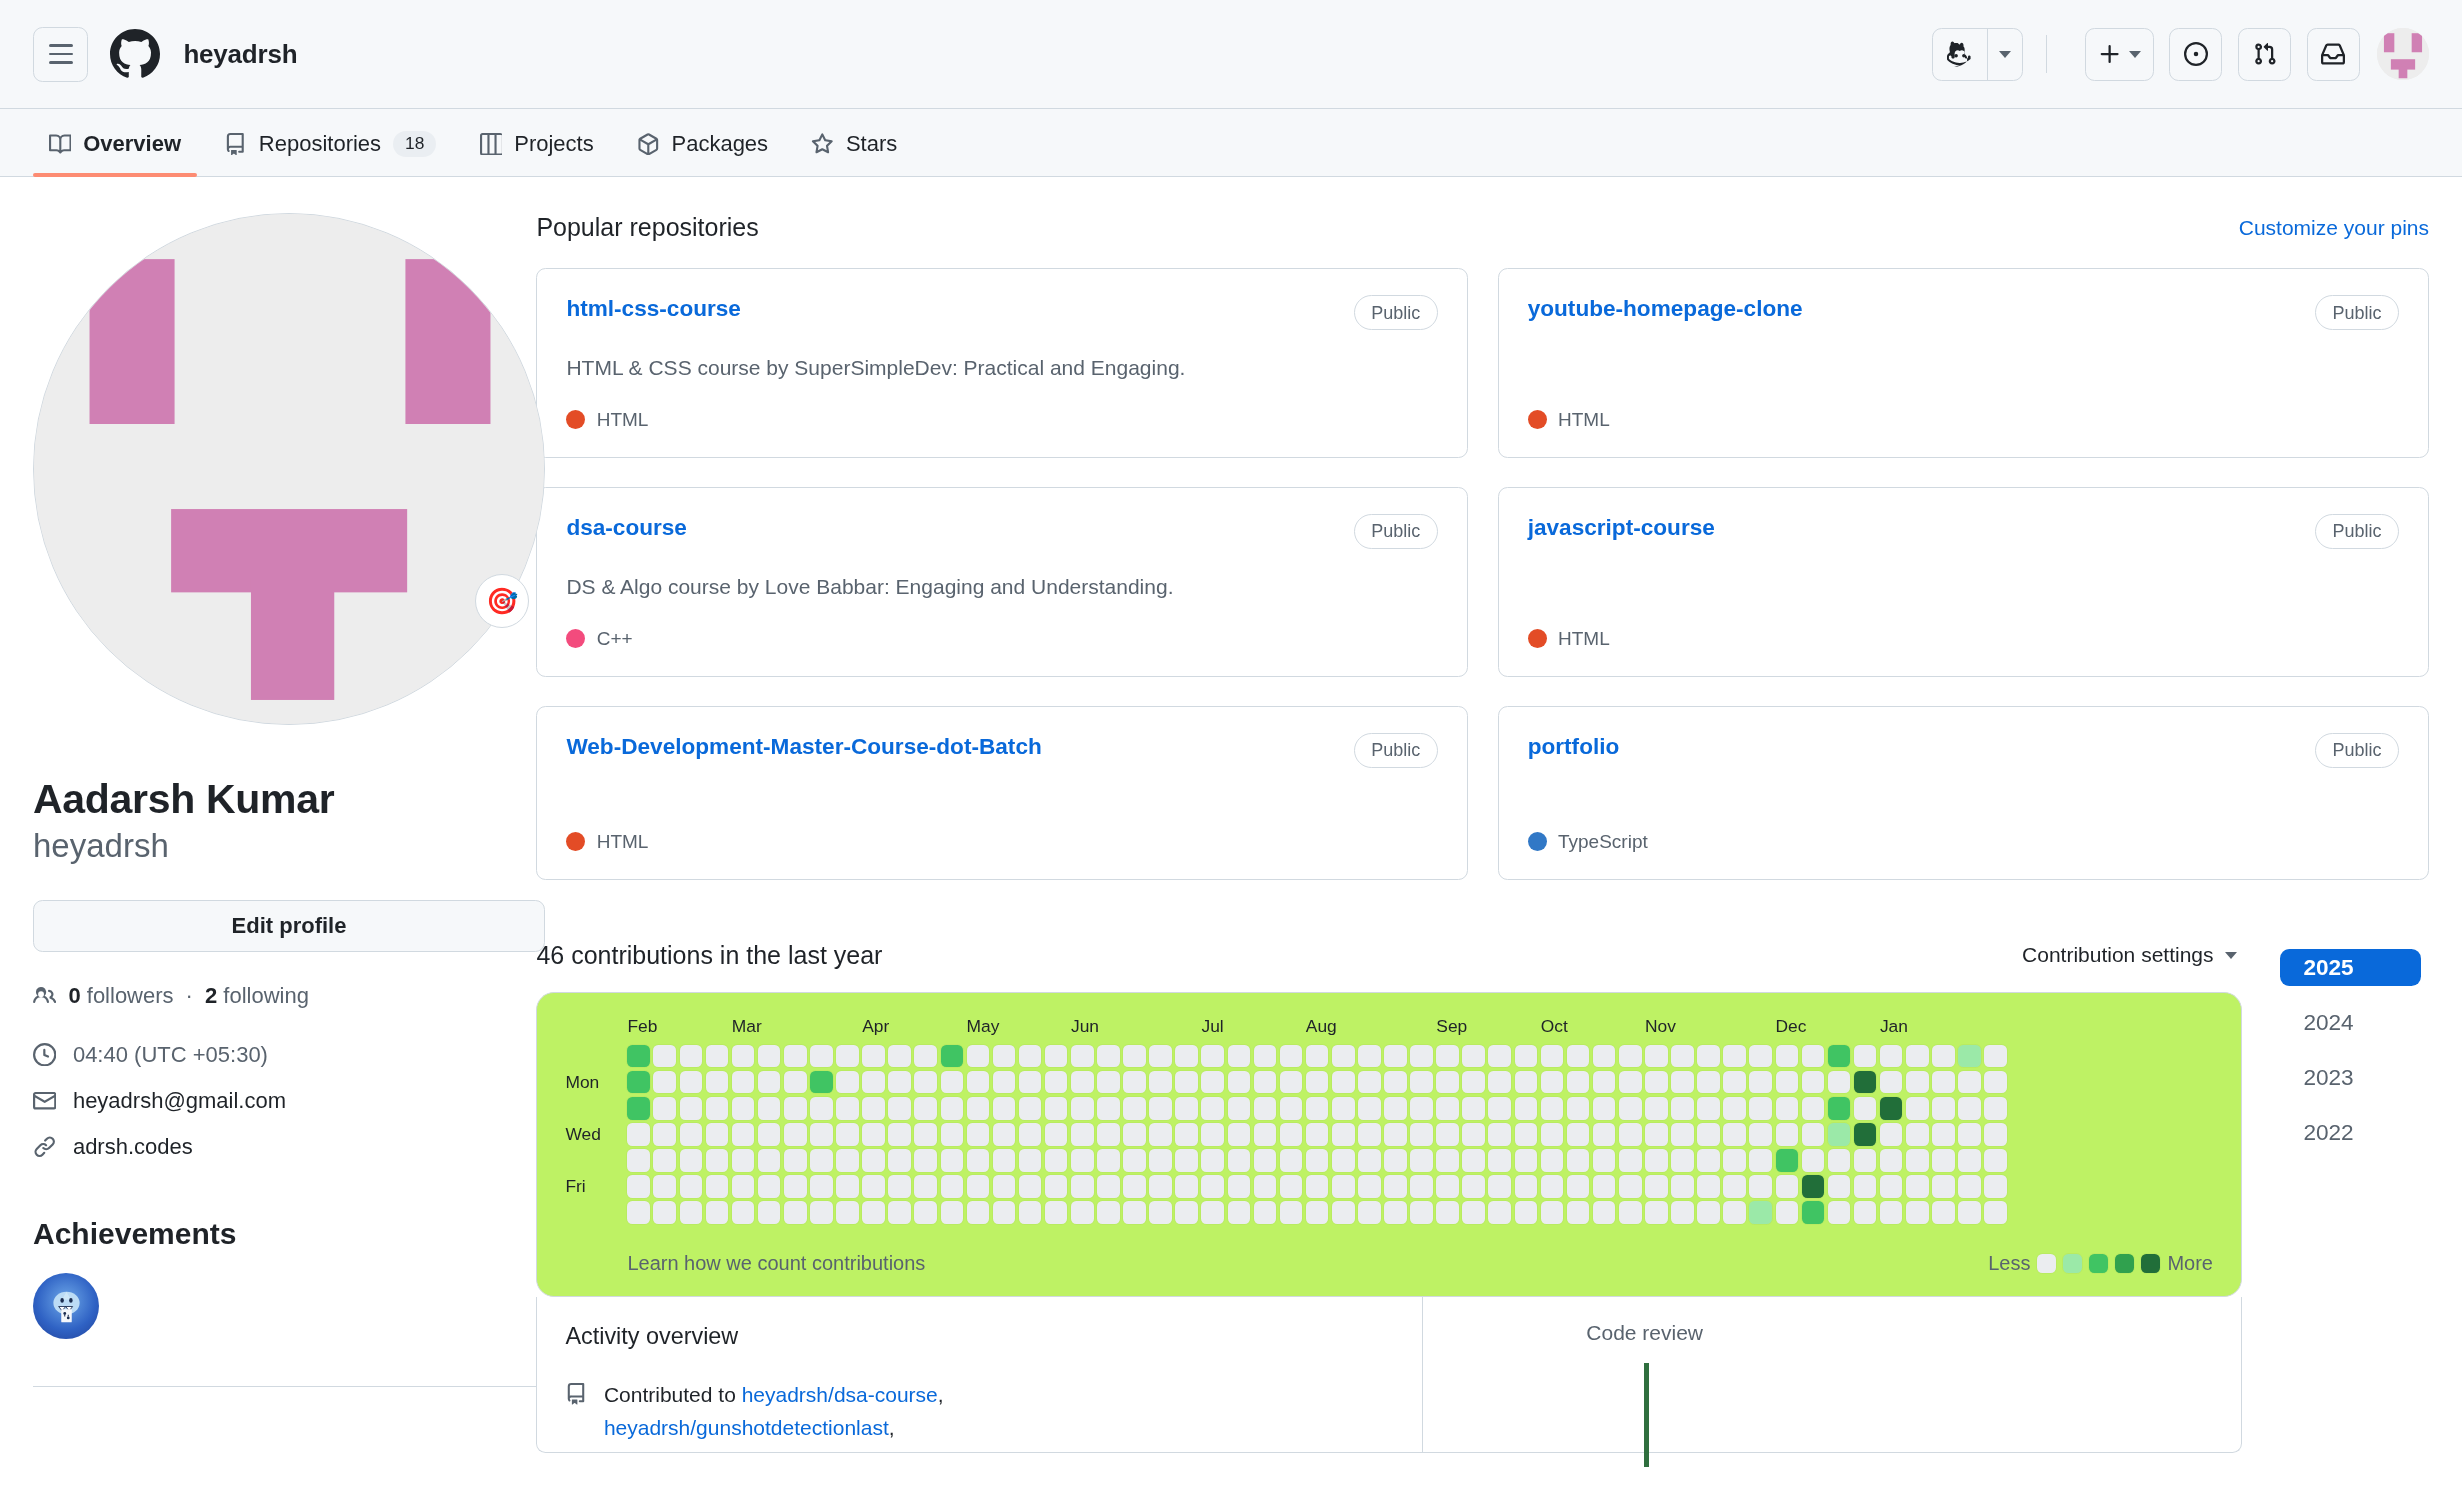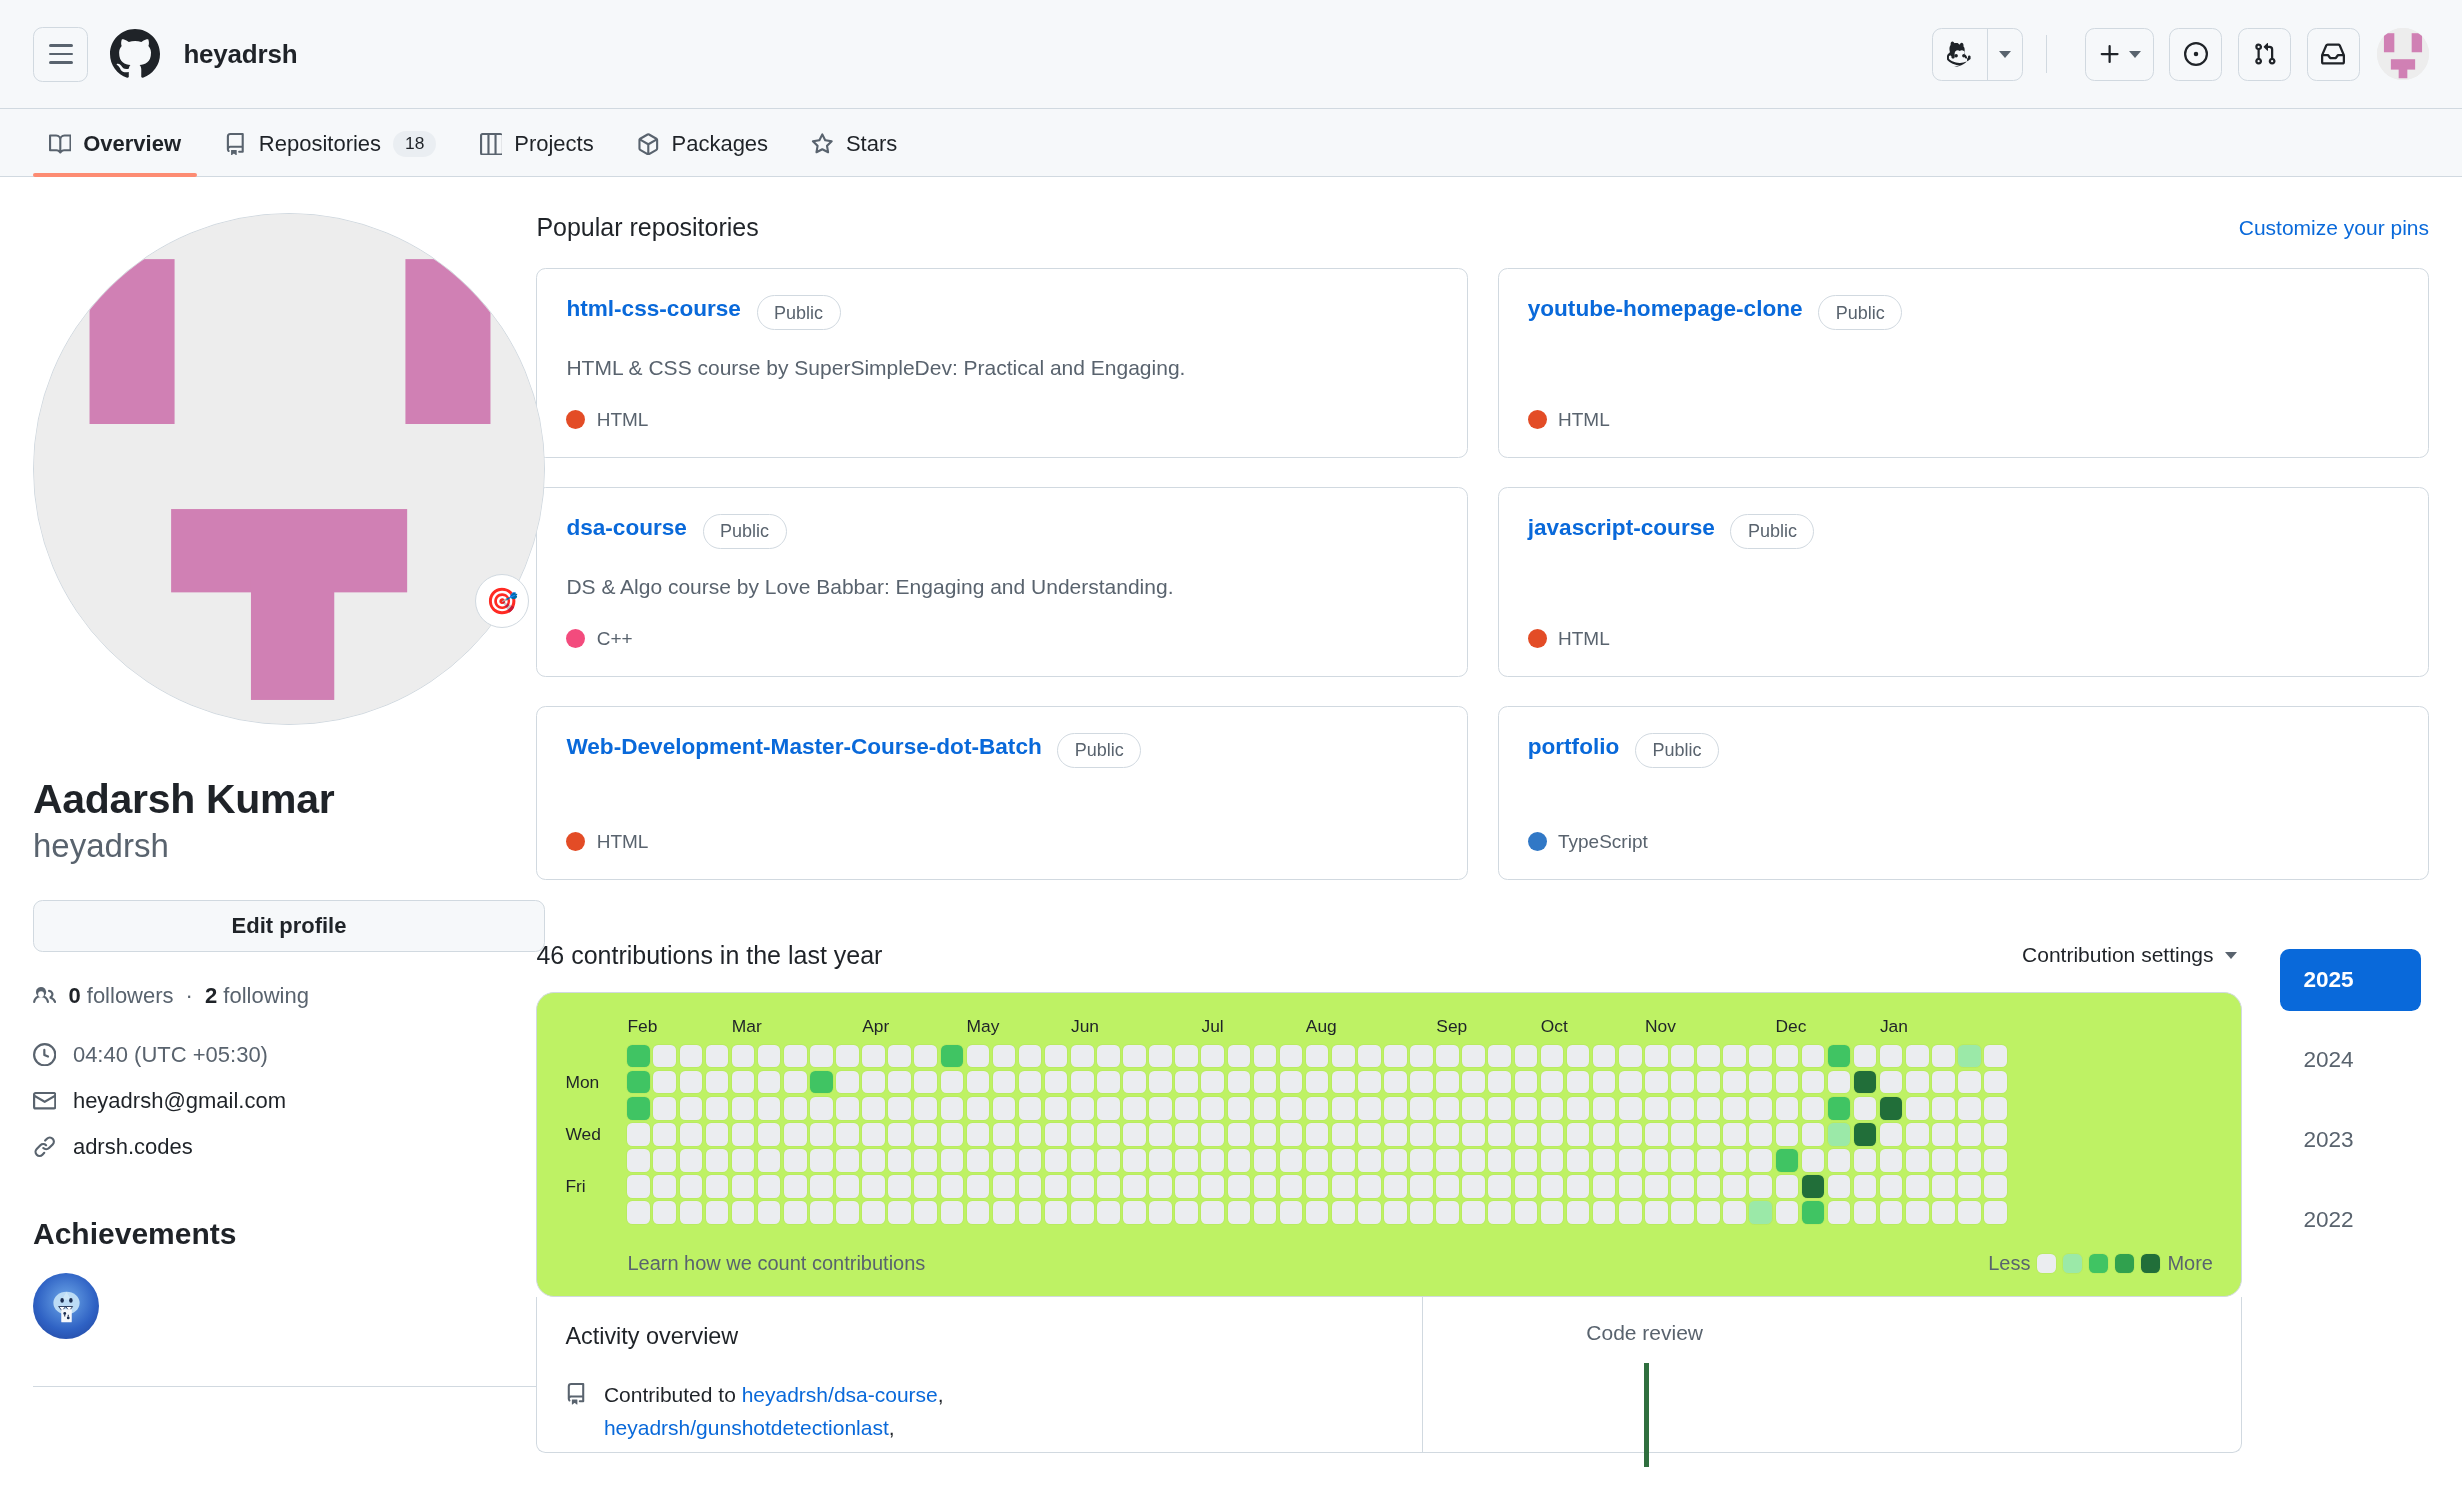--- a/index.html
+++ b/index.html
@@ -178,21 +178,21 @@
     margin-top: 26px;
     display: grid; grid-template-columns: 1fr 1fr;
     gap: 29px 30px;
   }
   .repo-card {
     border: 0.9px solid #d1d9e0; border-radius: 9.5px;
     background: #fff; padding: 26px 29px 26px 29px;
     min-height: 174px;
     display: flex; flex-direction: column;
   }
-  .repo-top { display: flex; align-items: flex-start; justify-content: flex-start; gap: 15.6px; }
+  .repo-top { display: flex; align-items: flex-start; justify-content: space-between; gap: 15.6px; }
   .repo-name {
     color: #0969da; font-size: 22.6px; font-weight: 600;
     cursor: pointer; line-height: 1.2; word-break: break-word;
   }
   .pill {
     border: 0.9px solid #d1d9e0; border-radius: 35px;
     padding: 3.5px 16.5px; font-size: 18px; color: #59636e;
     flex: 0 0 auto; line-height: 1.45;
   }
   .repo-desc { margin-top: 23.4px; font-size: 21px; color: #59636e; line-height: 1.4; }
@@ -255,21 +255,21 @@
   .code-review-lbl {
     position: absolute; left: 163px; top: 24px;
     font-size: 21px; color: #59636e;
   }
   .code-review-bar {
     position: absolute; left: 221px; top: 66px;
     width: 4.3px; height: 104px; background: #2f6f3e;
   }
   .years { width: 187px; flex: 0 0 187px; padding-left: 38px; padding-top: 8.7px; }
   .year-btn {
-    width: 141px; height: 62px; border-radius: 9.5px;
+    width: 141px; height: 37px; border-radius: 9.5px;
     display: flex; align-items: center;
     padding-left: 23.4px;
     font-size: 22.6px; color: #59636e; cursor: pointer;
     margin-bottom: 18px;
   }
   .year-btn.active { background: #0969da; color: #ffffff; font-weight: 600; }
 </style>
 </head>
 <body>
 

